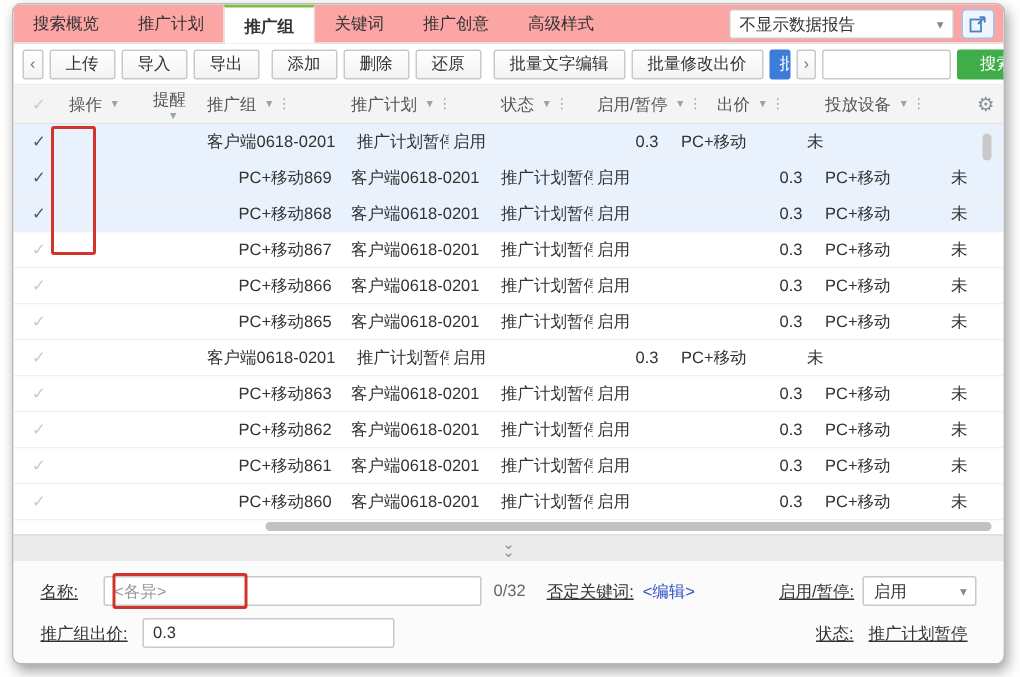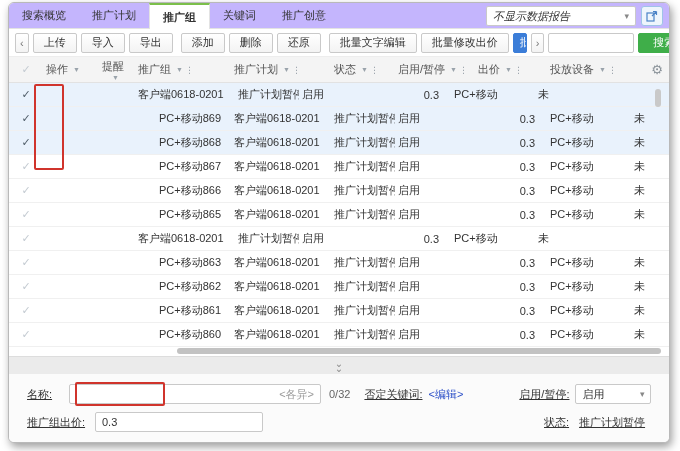--- a/index.html
+++ b/index.html
@@ -3,24 +3,24 @@
 <meta charset="utf-8">
 <style>
   * { margin:0; padding:0; box-sizing:border-box; }
   html,body { width:680px; height:451px; background:#fff; font-family:"Liberation Sans","DejaVu Sans",sans-serif; overflow:hidden; }
   #window {
     position:absolute; left:8px; top:2px; width:662px; height:441px;
     background:#fff; border:1px solid #b9b9b9; border-radius:6px;
     box-shadow:2px 4px 9px rgba(0,0,0,.38); overflow:hidden;
   }
   
-  .tabbar { height:26px; display:flex; align-items:stretch; background:#c4b5fd; border-bottom:1px solid #e3e3e3; font-size:11px; color:#333; position:relative; }
+  .tabbar { height:26px; display:flex; align-items:stretch; background:#fca5a5; border-bottom:1px solid #e3e3e3; font-size:11px; color:#333; position:relative; }
   .tab { padding:0 13px; display:flex; align-items:center; cursor:pointer; position:relative; }
   .tab.active { background:#fff; border-left:1px solid #e3e3e3; border-right:1px solid #e3e3e3; border-top:2px solid var(--green); font-weight:bold; margin-bottom:-1px; }
-  .tabbar-right { position:absolute; right:6px; top:3px; display:flex; gap:5px; align-items:flex-start;font-style:italic; }
+  .tabbar-right { position:absolute; right:6px; top:3px; display:flex; gap:5px; align-items:flex-start; }
   .report-select { width:150px; height:20px; border:1px solid #c9c9c9; border-radius:2px; background:#fff; font-size:11px; color:#333; display:flex; align-items:center; justify-content:space-between; padding:0 6px; }
   .report-select .caret { color:#888; font-size:9px; }
   .icon-btn { width:22px; height:20px; border:1px solid #9fc3e7; border-radius:3px; background:#eef5fc; display:flex; align-items:center; justify-content:center; }
   
   .toolbar { height:28px; display:flex; align-items:center; gap:4px; padding:0 6px; font-size:11px; border-bottom:1px solid #ededed; }
   .tbtn { height:20px; padding:0 10px; border:1px solid #c9c9c9; border-radius:2px; background:linear-gradient(#fff,#f3f3f3); color:#333; display:flex; align-items:center; white-space:nowrap; cursor:pointer; }
   .tbtn.small { padding:0 4px; color:#777; }
   .tbtn.primary { background:var(--blue); border-color:var(--blue); color:#fff; max-width:40px; overflow:hidden; padding:0 6px; }
   .tbtn.green { background:var(--green2); border-color:var(--green2); color:#fff; padding:0 14px; }
   .gap { width:18px; }
@@ -47,21 +47,21 @@
   
   .hscroll { height:9px; position:relative; background:#fff; }
   .hscroll .thumb { position:absolute; left:168px; top:1px; width:484px; height:6px; background:#c2c2c2; border-radius:3px; }
   .collapse-bar { height:18px; background:#ebebeb; border-top:1px solid #ddd; display:flex; align-items:center; justify-content:center; cursor:pointer; }
   .dblchev { color:#8b8b8b; font-size:10px; line-height:5px; letter-spacing:0; text-align:center; }
   .dblchev div{ height:5px; }
   
   .footer { background:#fbfbfb; font-size:11px; color:#333; padding:8px 10px 0 18px; height:72px; }
   .frow { display:flex; align-items:center; height:24px; margin-bottom:4px; }
   .flabel { color:#333;text-decoration:underline; }
-  .name-input { width:252px; height:20px; border:1px solid #c9c9c9; border-radius:2px; background:#fff; display:flex; align-items:center; padding:0 6px; color:#9a9a9a;justify-content:flex-end; }
+  .name-input { width:252px; height:20px; border:1px solid #c9c9c9; border-radius:2px; background:#fff; display:flex; align-items:center; padding:0 6px; color:#9a9a9a; }
   .bid-input { width:168px; height:20px; border:1px solid #c9c9c9; border-radius:2px; background:#fff; display:flex; align-items:center; padding:0 6px; color:#333; }
   .counter { color:#666; margin-left:8px; }
   .linkblue { color:#2d50c8; margin-left:6px; cursor:pointer;text-align:right; }
   .enable-select { width:76px; height:20px; border:1px solid #c9c9c9; border-radius:2px; background:#fff; display:flex; align-items:center; justify-content:space-between; padding:0 6px; margin-left:6px; }
   .enable-select .caret{ color:#888; font-size:9px; }
   
   .anno { position:absolute; border:2px solid #d0342c; border-radius:2px; pointer-events:none; }
   #anno-checks { left:25px; top:81px; width:30px; height:86px; }
   #anno-name { left:66px; top:379px; width:90px; height:24px; }
 </style>
@@ -70,20 +70,21 @@
 
 <div id="window">
 
   <div class="tabbar">
     <div id="tabs" style="display: flex;">
         <div class="tab">搜索概览</div>
         <div class="tab">推广计划</div>
         <div class="tab active">推广组</div>
         <div class="tab">关键词</div>
         <div class="tab">推广创意</div>
+        <div class="tab">高级样式</div>
       </div>
     <div class="tabbar-right">
       <div class="report-select">
         <span>不显示数据报告</span>
         <span class="caret">▾</span>
       </div>
       <div class="icon-btn">
         <svg width="12" height="12" viewBox="0 0 12 12">
           <rect x="1" y="3" width="7" height="8" fill="none" stroke="#4a82c6" stroke-width="1.2"></rect>
           <path d="M6 6 L10.5 1.5 M10.5 1.5 H7 M10.5 1.5 V5" stroke="#4a82c6" stroke-width="1.2" fill="none"></path>

